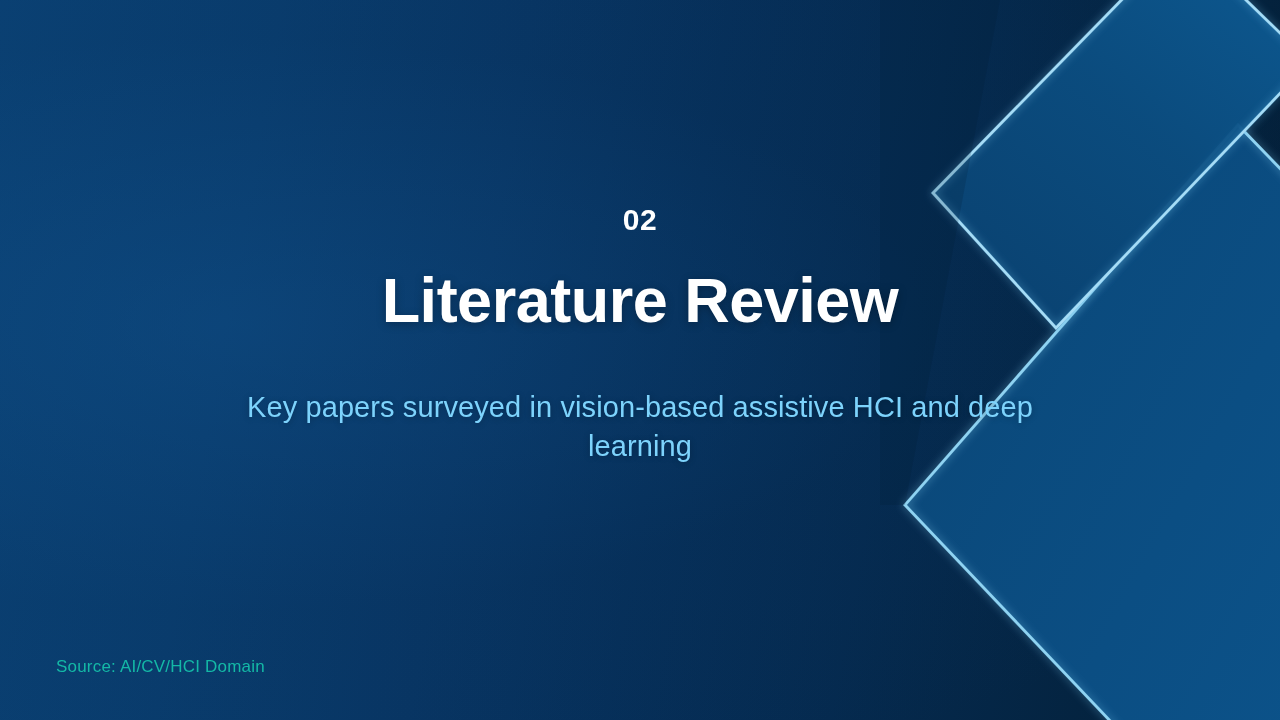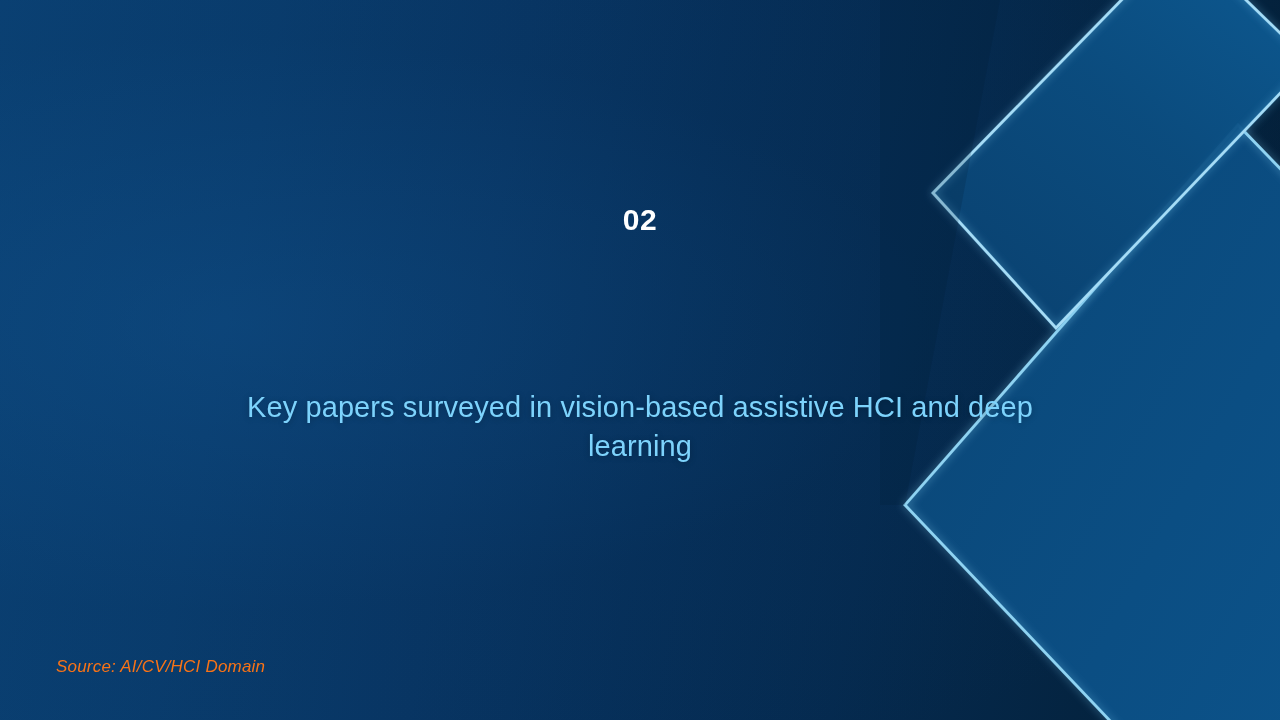--- a/index.html
+++ b/index.html
@@ -91,23 +91,22 @@
     font-weight:300;
     line-height:39px;
     letter-spacing:0.1px;
     text-shadow:0 1px 6px rgba(0,0,0,0.25);
   }
 
   #source {
     position:absolute;
     left:56px;
     top:657px;
-    color:#f97316;
+    color:#14b8a6;
     font-size:17px;
-    font-style:italic;
     font-weight:400;
     letter-spacing:0.2px;
   }
 </style>
 </head>
 <body>
 
 <div id="slide">
 
   <div id="bg-base"></div>
@@ -164,19 +163,20 @@
 
         <polygon points="880,0 1000,0 905,505 880,505" fill="#021a31" opacity="0.18"></polygon>
       </g>
     </svg>
   </div>
 
   <div id="content">
 
     <div id="eyebrow">02</div>
 
+    <div id="title">Literature Review</div>
 
     <div id="subtitle">Key papers surveyed in vision-based assistive HCI and deep learning</div>
 
     <div id="source">Source: AI/CV/HCI Domain</div>
 
   </div>
 </div>
 
 </body></html>

